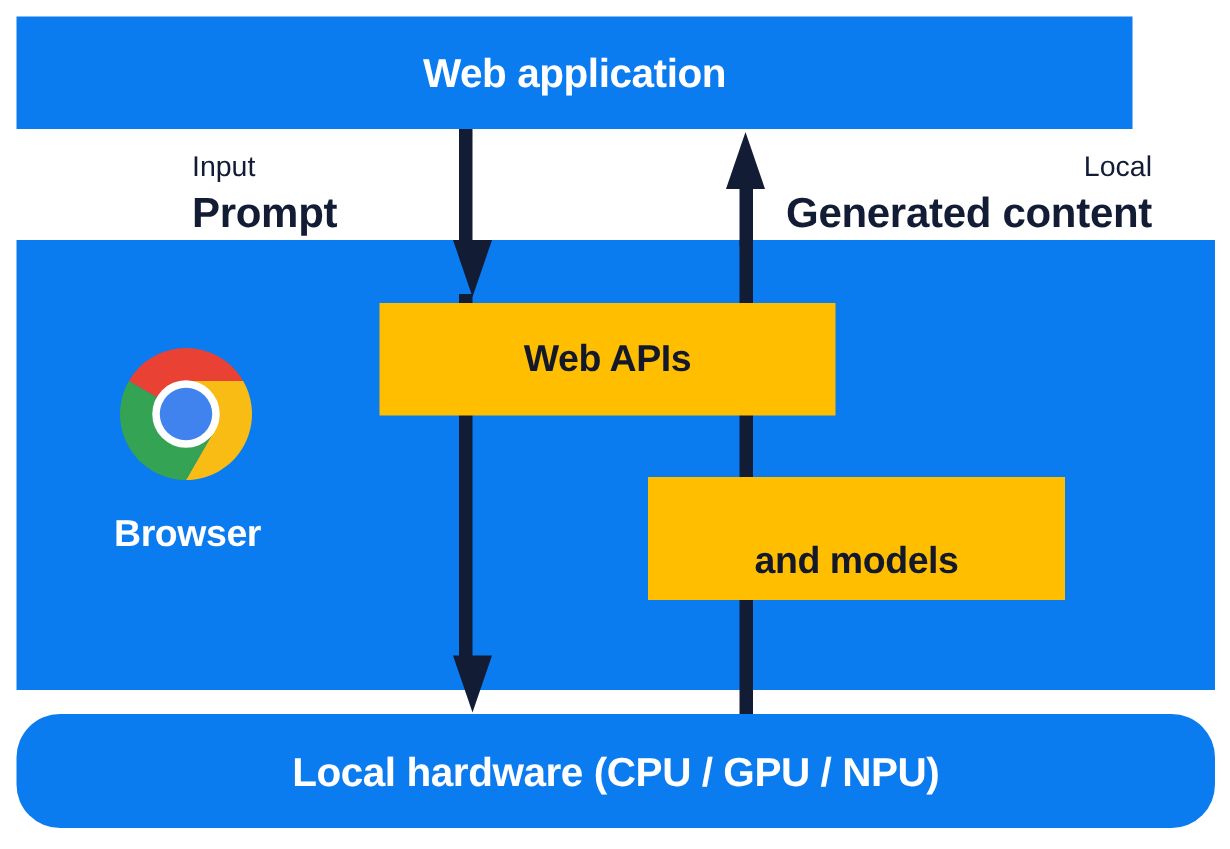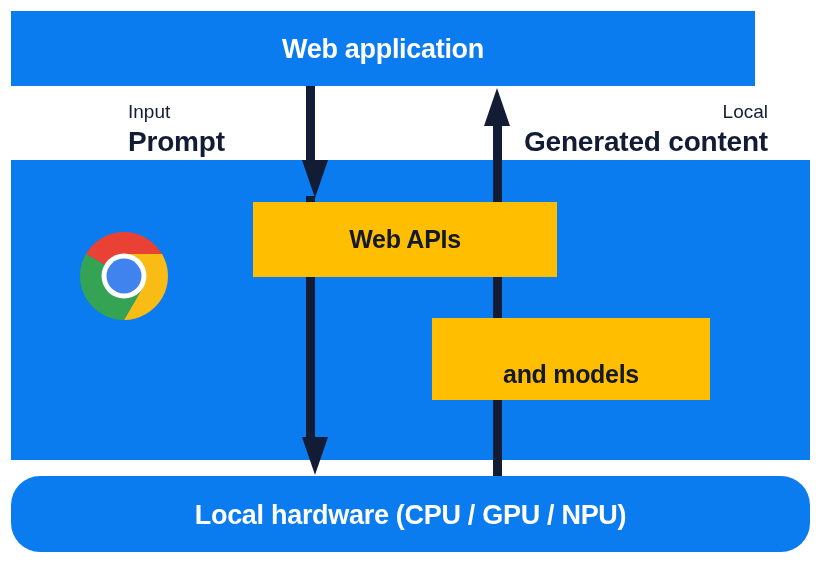--- a/index.html
+++ b/index.html
@@ -201,20 +201,21 @@
       <path d="M82.1 22 A44 44 0 0 1 44 88 L63.1 54.9 A22 22 0 0 0 63.1 33.1 L44 22 Z" fill="#f9bc15"></path>
 
       <path d="M5.9 22 L24.9 33.1 A22 22 0 0 0 44 66 L63.1 54.9 L44 88 A44 44 0 0 1 5.9 22 Z" fill="#34a353"></path>
 
       <circle cx="44" cy="44" r="22.5" fill="#ffffff"></circle>
 
       <circle cx="44" cy="44" r="17.5" fill="#4083ee"></circle>
     </svg>
   </div>
 
+  <div id="browser-label">Browser</div>
 
   <div class="orange-box" id="web-apis-box">
     <span>Web APIs</span>
   </div>
 
   <div class="orange-box" id="builtin-models-box">
     <div>
       <br>
       <span>and models</span>
     </div>

